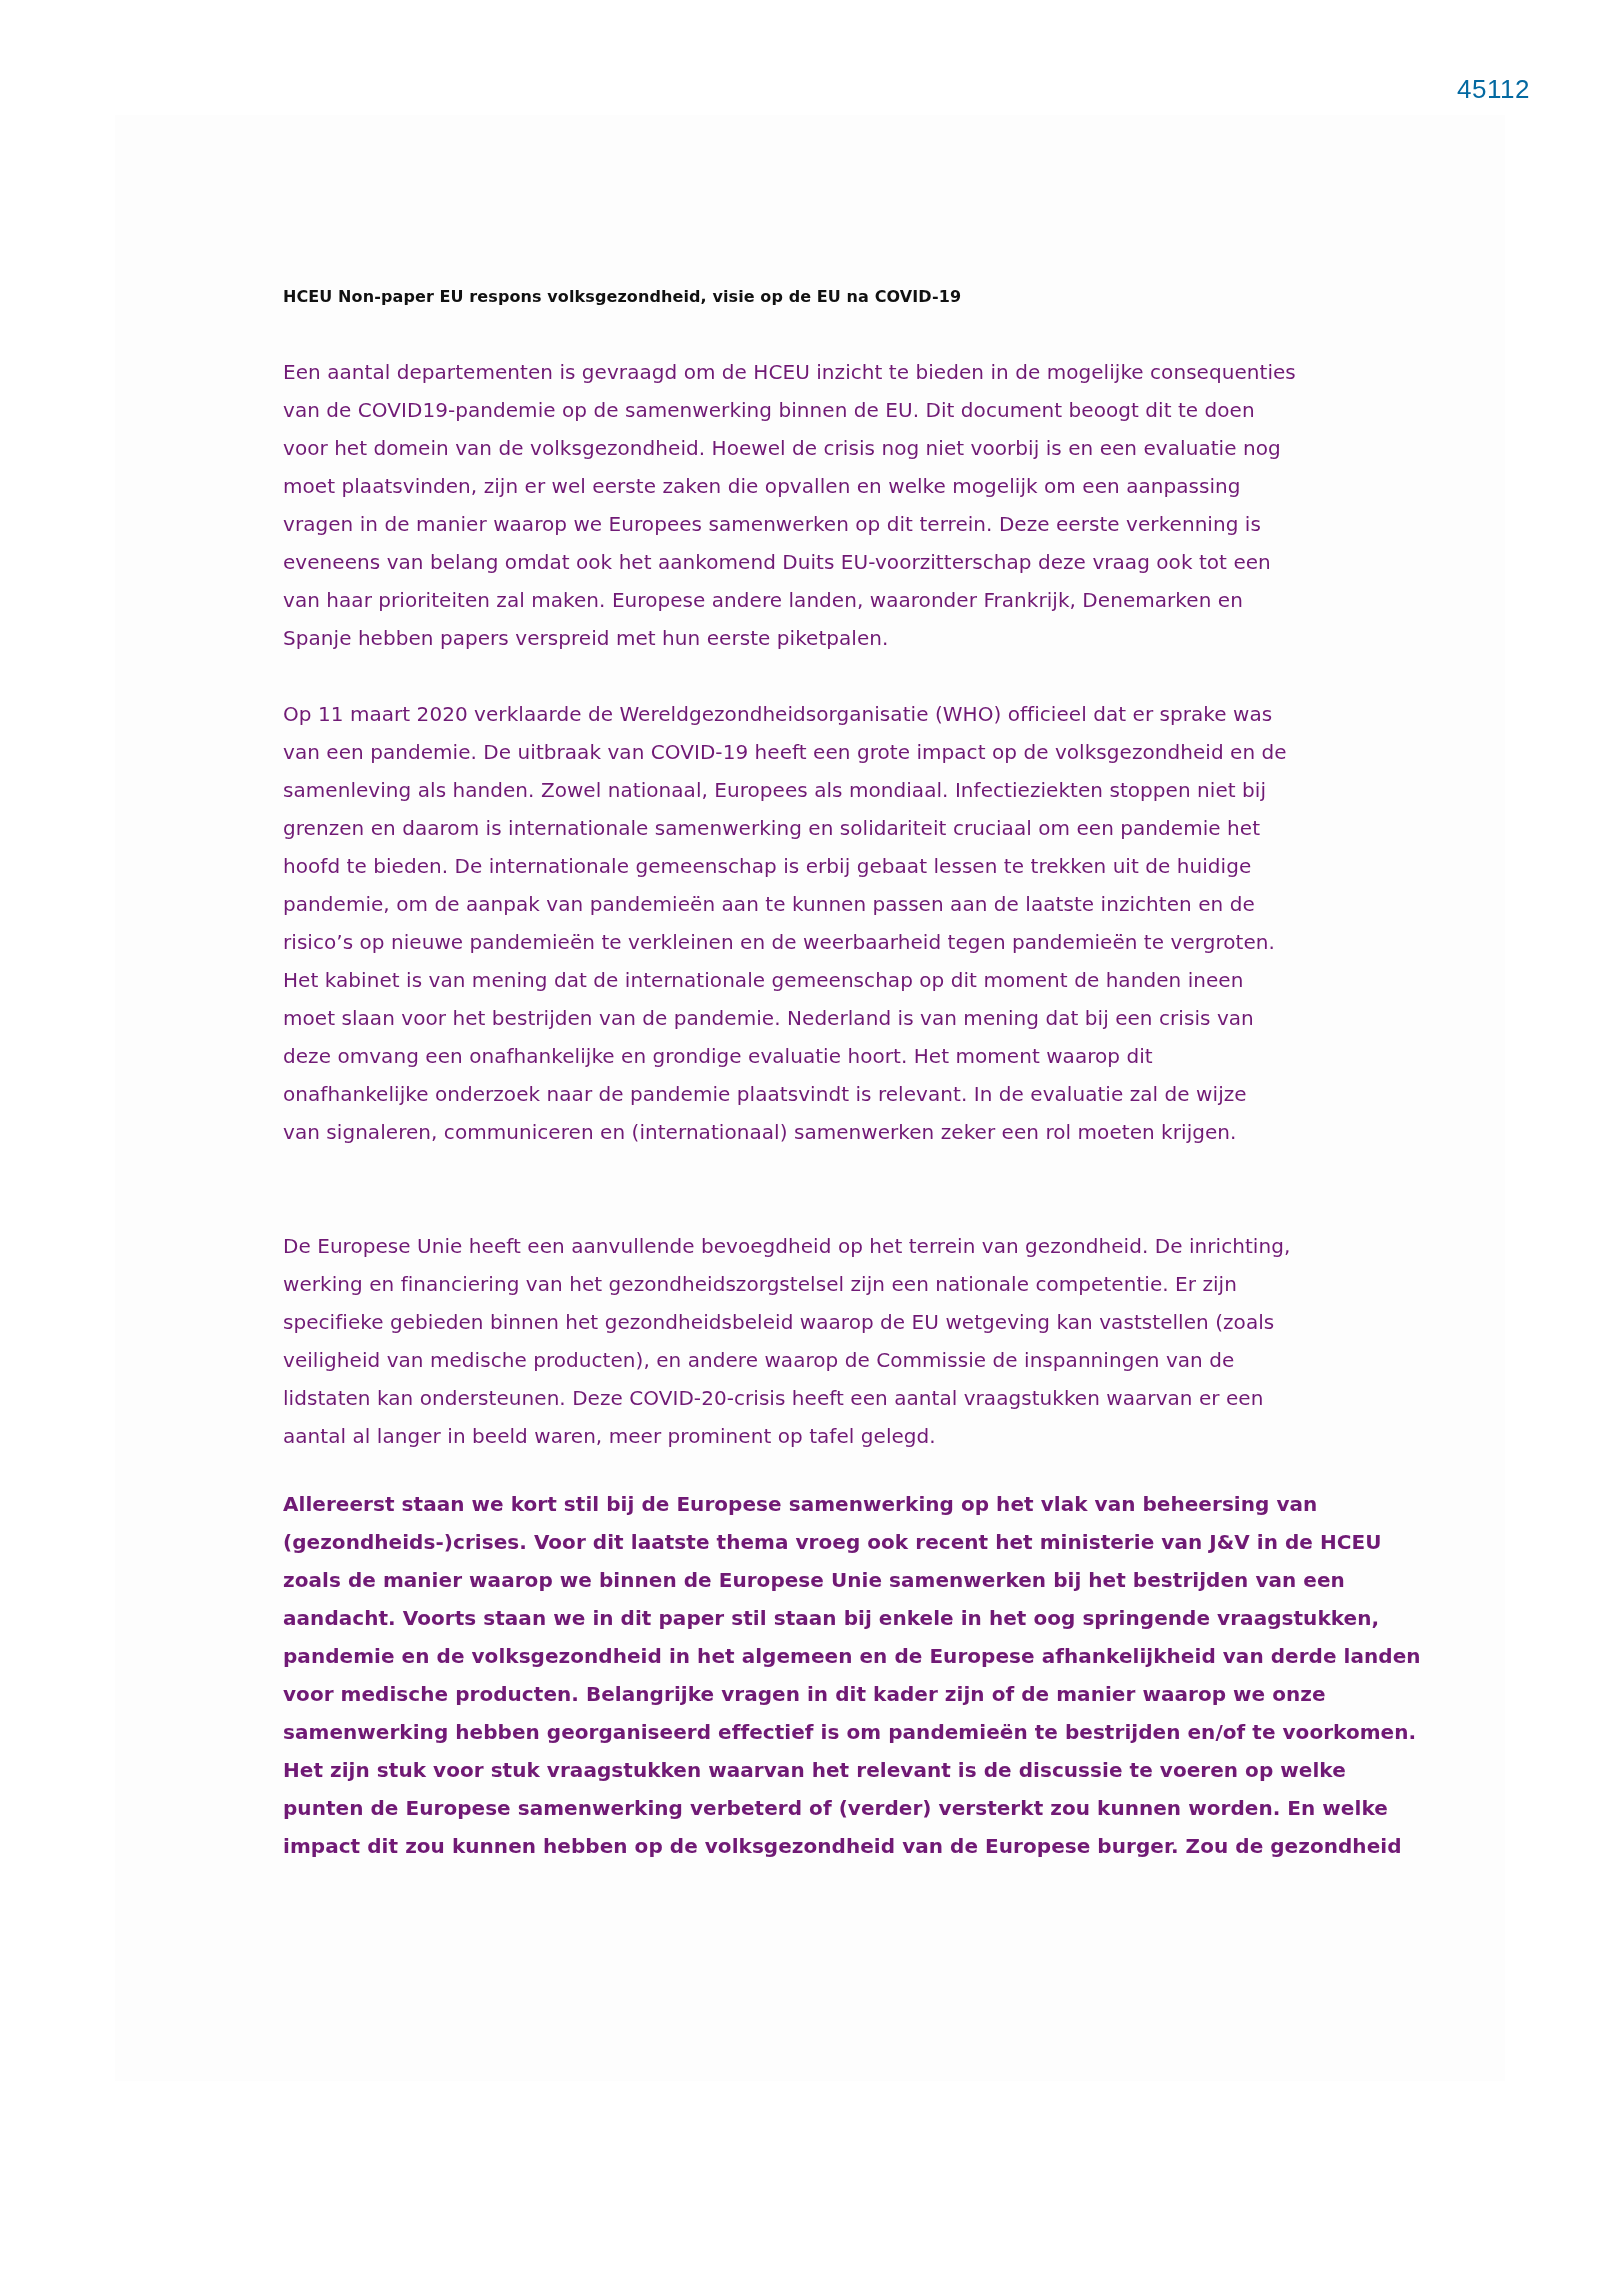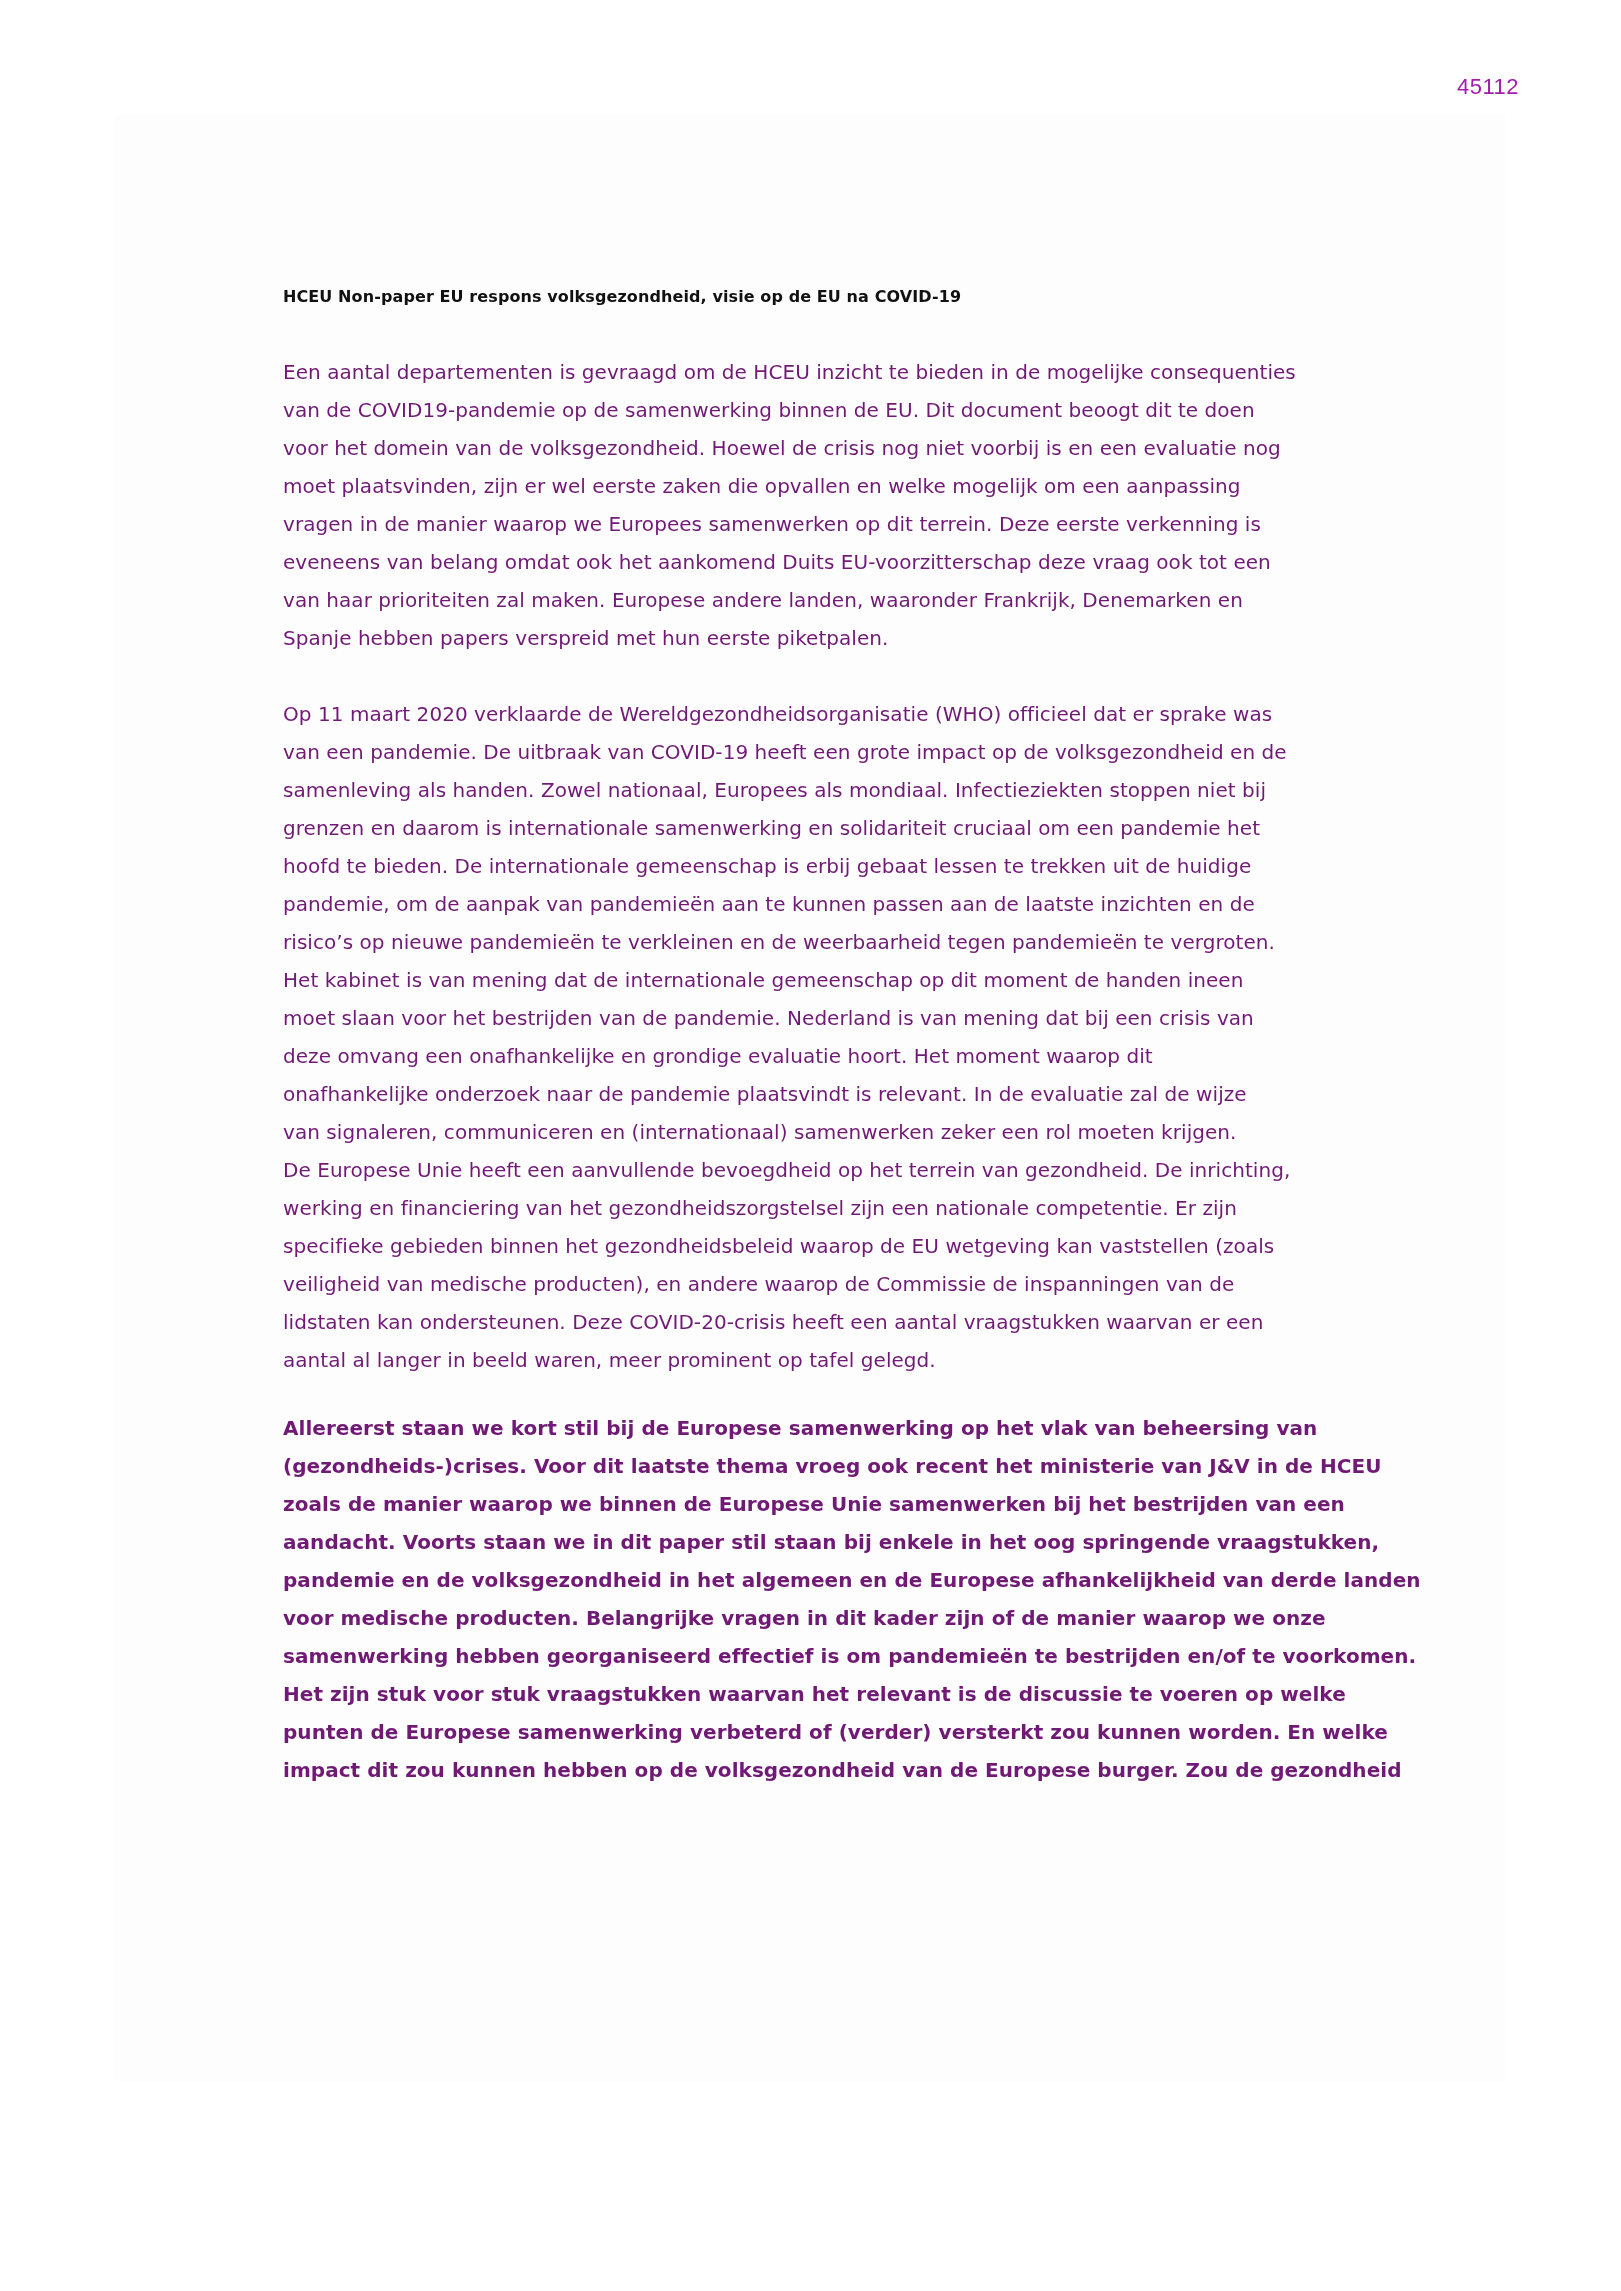--- a/index.html
+++ b/index.html
@@ -13,22 +13,22 @@
       position: relative;
       overflow: hidden;
       font-family: "DejaVu Sans", sans-serif;
       color: #1a1a1a;
     }
     .page-number {
       position: absolute;
       top: 74px;
       left: 1457px;
       font-family: "Liberation Sans", sans-serif;
-      font-size: 22px;
-      color: #a21caf;
+      font-size: 26px;
+      color: #0369a1;
       letter-spacing: 0.5px;
     }
     .scan-area {
       position: absolute;
       left: 115px;
       top: 115px;
       width: 1390px;
       height: 1966px;
       background: #fdfdfd;
     }
@@ -53,21 +53,21 @@
       line-height: 38px;
       color: #701a75;
       letter-spacing: 0.05px;
     }
     .para .line {
       display: block;
       white-space: nowrap;
     }
     #p1 { margin-top: 38px; }
     #p2 { margin-top: 38px; }
-    #p3 { }
+    #p3 { margin-top: 76px; }
     #p4 { margin-top: 30px; font-weight: bold; }
   </style>
 </head>
 <body>
 
 <div class="page-number">45112</div>
 
 <div class="scan-area"></div>
 
 <div class="content">

